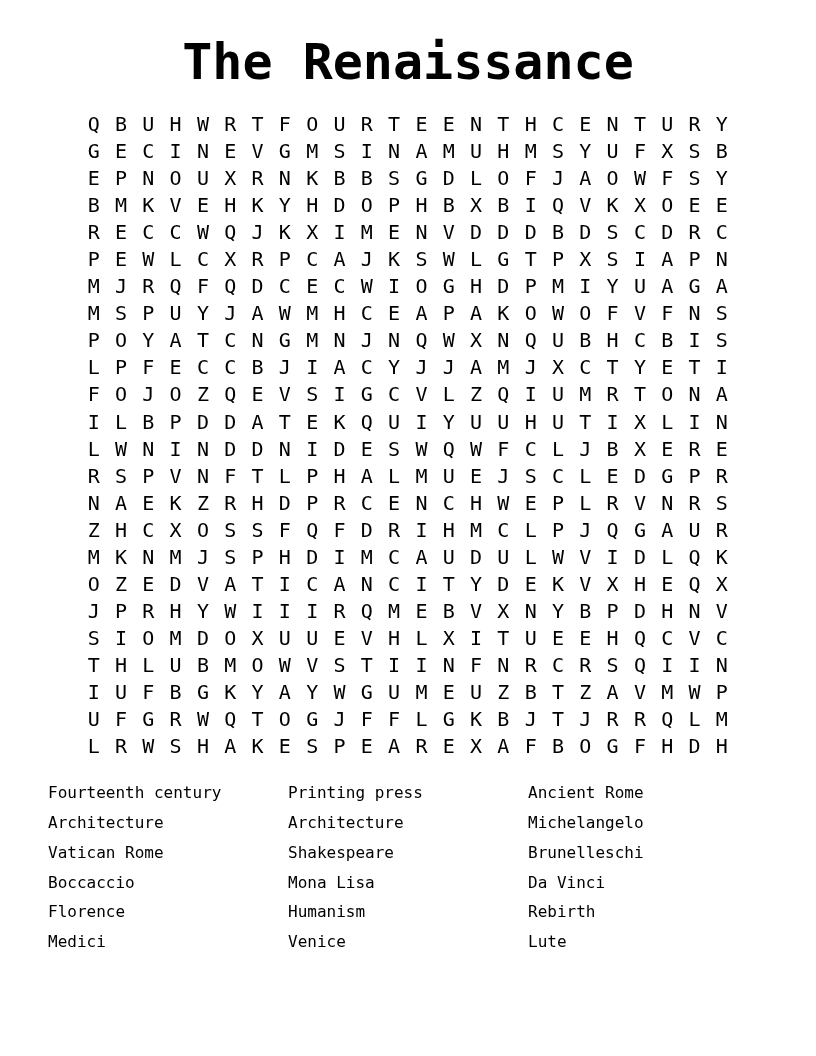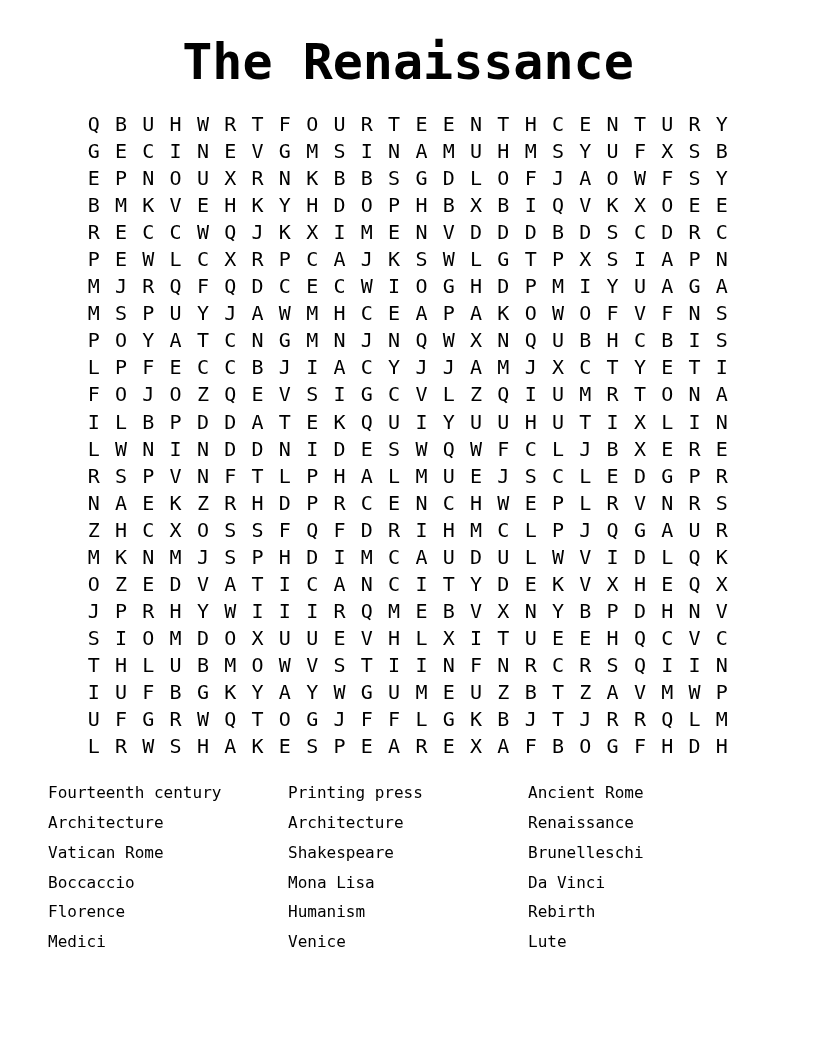--- a/index.html
+++ b/index.html
@@ -107,20 +107,20 @@
       <div class="word-col">
         <div class="word-item">Printing press</div>
         <div class="word-item">Architecture</div>
         <div class="word-item">Shakespeare</div>
         <div class="word-item">Mona Lisa</div>
         <div class="word-item">Humanism</div>
         <div class="word-item">Venice</div>
       </div>
       <div class="word-col">
         <div class="word-item">Ancient Rome</div>
-        <div class="word-item">Renaissance</div>
+        <div class="word-item">Michelangelo</div>
         <div class="word-item">Brunelleschi</div>
         <div class="word-item">Da Vinci</div>
         <div class="word-item">Rebirth</div>
         <div class="word-item">Lute</div>
       </div>
     </div>
 </div>
 
 </body></html>

